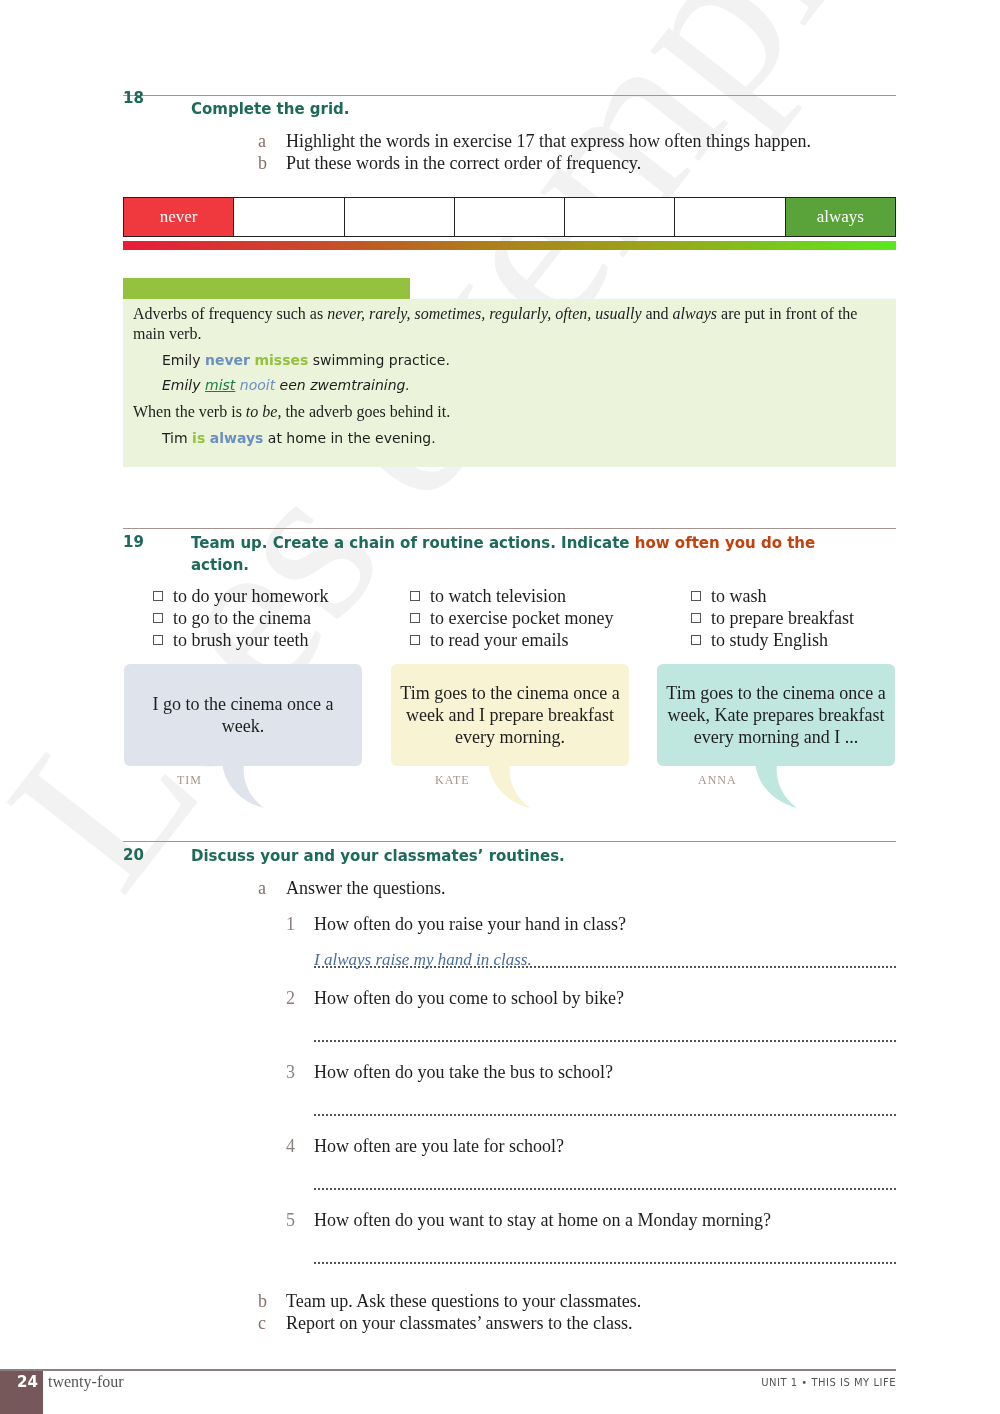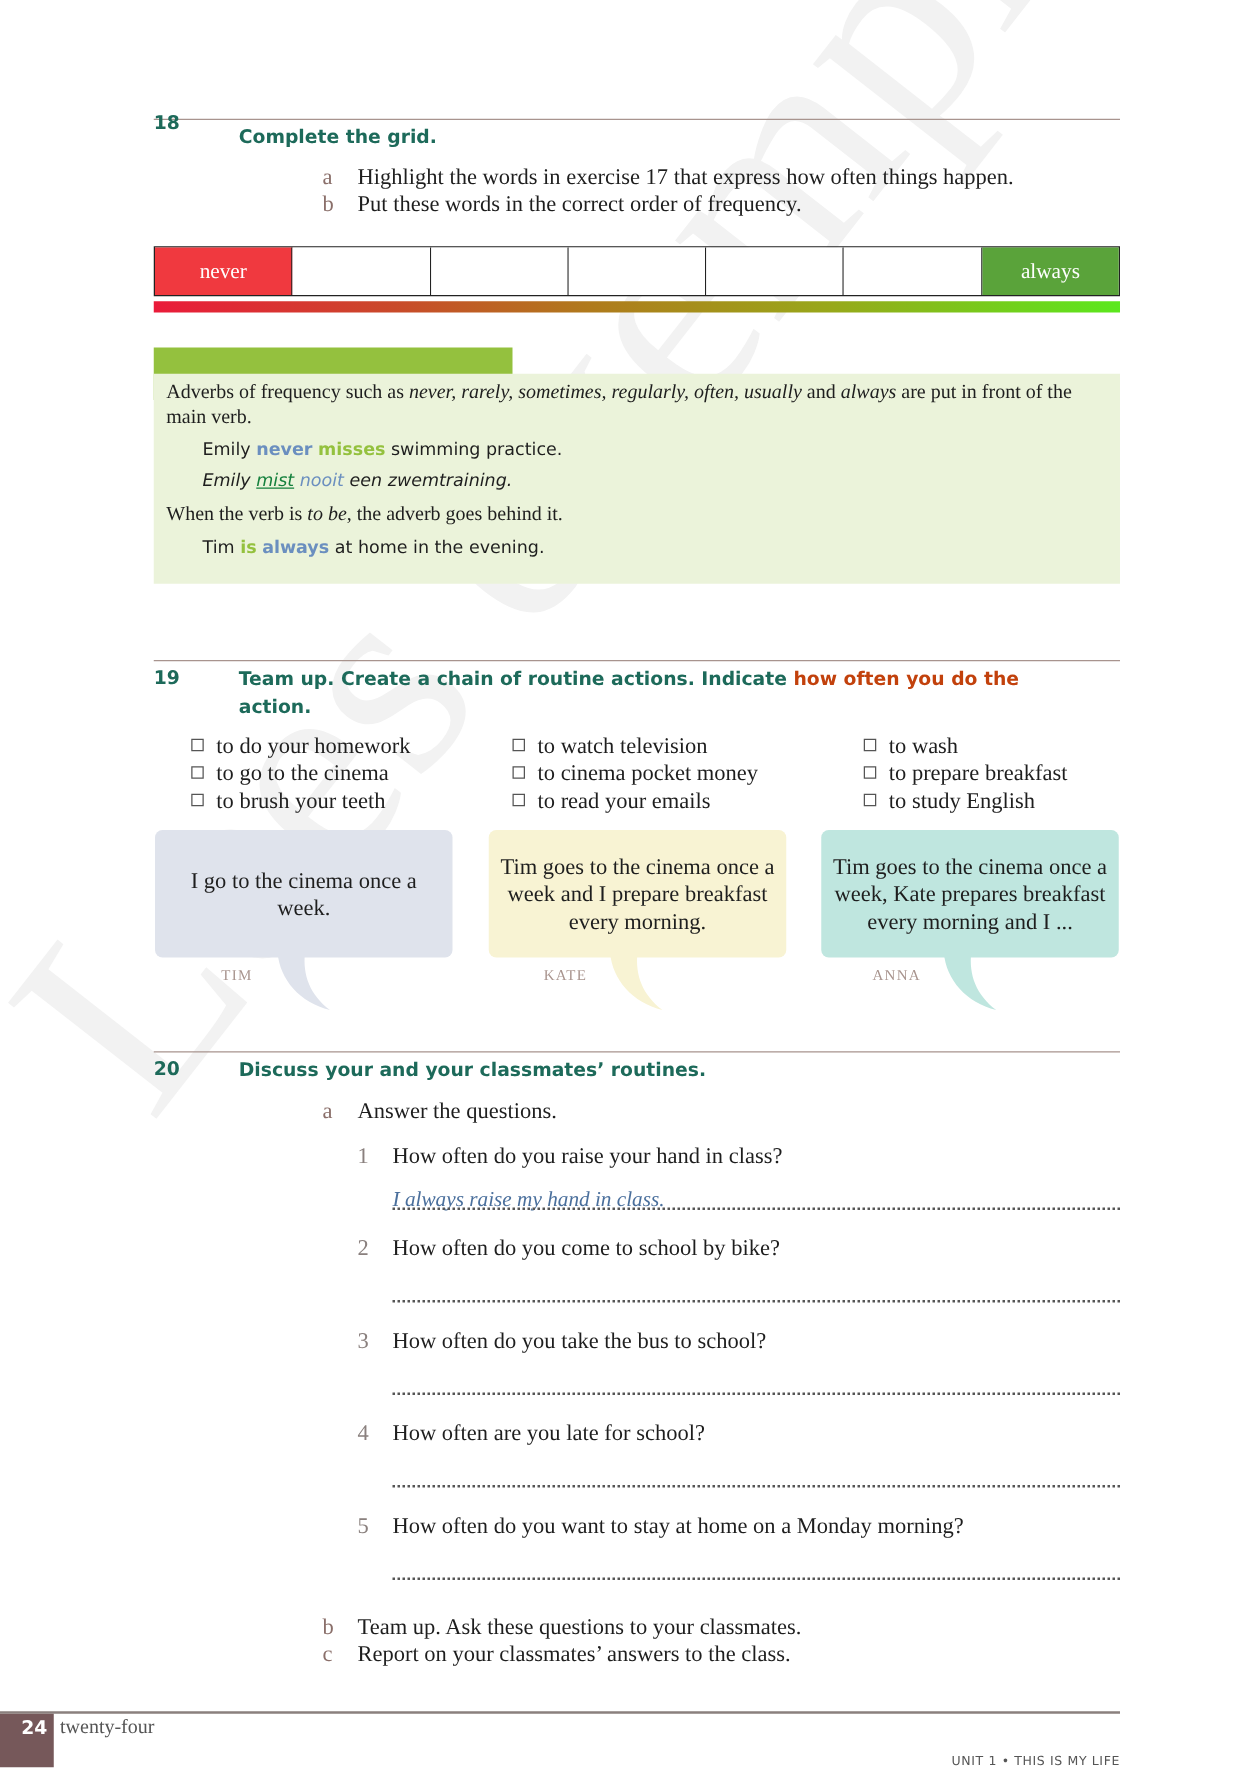--- a/index.html
+++ b/index.html
@@ -54,21 +54,21 @@
   .speaker { position: absolute; top: 773px; font-family: "Liberation Serif", serif; font-size: 12px; letter-spacing: 1px; color: #a8948e; }
 
   
   .ans-line { position: absolute; left: 314px; width: 582px; height: 2px; border-bottom: 2px dotted #555; }
   .ans-text { position: absolute; left: 314px; font-family: "Liberation Serif", serif; font-style: italic; font-size: 17px; color: #4a6f9c; }
 
   
   .footer-rule { position: absolute; left: 0; top: 1369px; width: 896px; height: 2px; background: #8a807e; }
   .page-num { position: absolute; left: 0; top: 1371px; width: 43px; height: 43px; background: #76585a; color: #fff; font-family: "DejaVu Sans", sans-serif; font-weight: bold; font-size: 15px; padding: 2px 0 0 17px; }
   .page-word { position: absolute; left: 48px; top: 1373px; font-family: "Liberation Serif", serif; font-size: 16px; color: #555; }
-  .unit-label { position: absolute; right: 104px; top: 1377px; font-family: "DejaVu Sans", sans-serif; font-size: 10px; color: #555; letter-spacing: 0.5px; margin-top: 27px; }
+  .unit-label { position: absolute; right: 104px; top: 1377px; font-family: "DejaVu Sans", sans-serif; font-size: 10px; color: #555; letter-spacing: 0.5px; }
 </style>
 </head>
 <body>
 
 <div class="watermark">Lees exemplaar</div>
 
 <div class="page">
 
   <div class="rule" style="top:95px"></div>
   <div class="ex-num" style="top:89px">18</div>
@@ -131,21 +131,21 @@
         <span>to brush your teeth</span>
       </div>
   </div>
   <div class="check-col" style="left:410px">
     <div class="check-item">
         <span class="checkbox"></span>
         <span>to watch television</span>
       </div>
     <div class="check-item">
         <span class="checkbox"></span>
-        <span>to cinema pocket money</span>
+        <span>to exercise pocket money</span>
       </div>
     <div class="check-item">
         <span class="checkbox"></span>
         <span>to read your emails</span>
       </div>
   </div>
   <div class="check-col" style="left:691px">
     <div class="check-item">
         <span class="checkbox"></span>
         <span>to wash</span>

